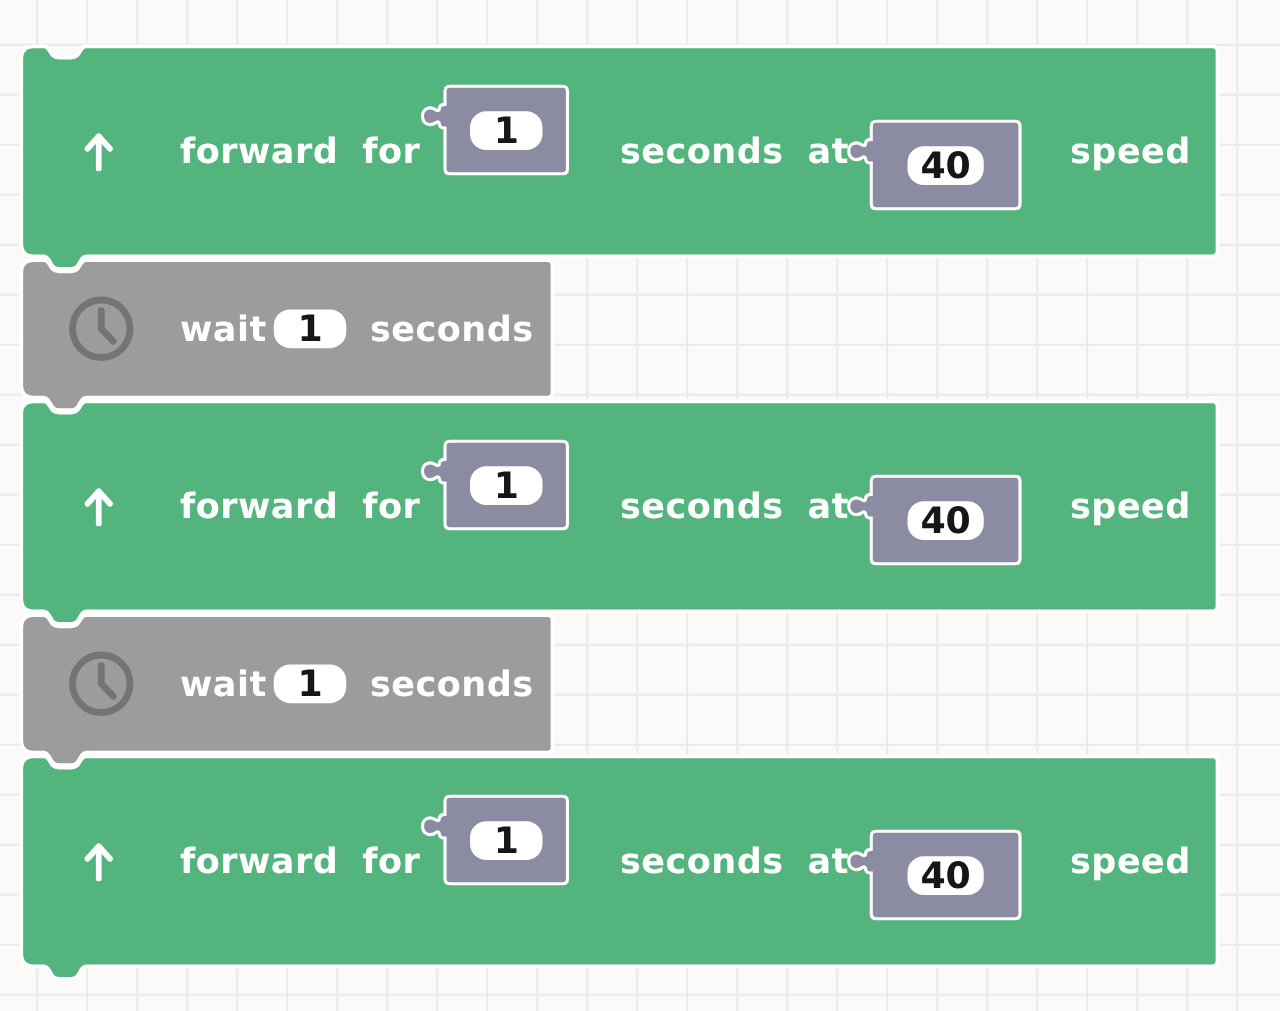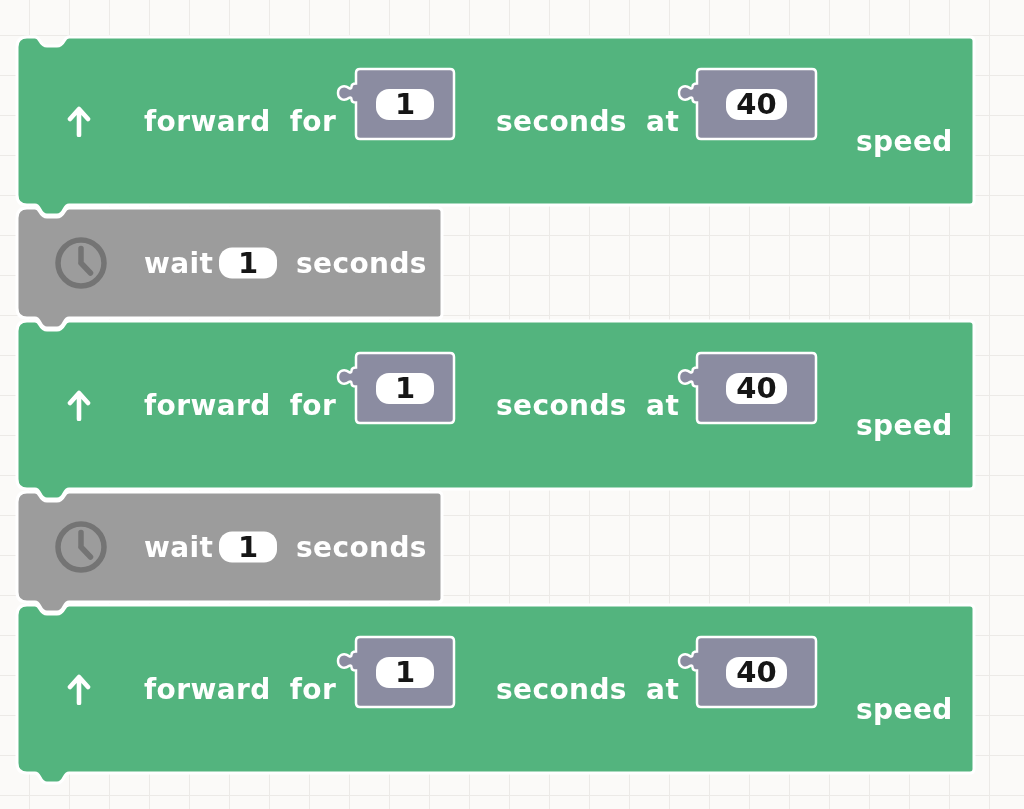--- a/index.html
+++ b/index.html
@@ -36,34 +36,34 @@
   .icon{position:absolute;top:50%;transform:translateY(-50%);}
   .arrow-icon{left:49px;}
   .clock-icon{left:36px;}
   
   .param{
     position:absolute;top:calc(50% - 17px);transform:translateY(-50%);
     height:70px;display:flex;align-items:center;justify-content:center;
     padding-left:19px;box-sizing:border-box;
   }
   .param.p-narrow{width:117px;}
-  .param.p-wide{width:138px;}
+  .param.p-wide{width:138px;margin-top:28px;}
   .param .pshape{position:absolute;left:0;top:0;overflow:visible;pointer-events:none;}
   .param .pshape path{fill:#8b8ca1;stroke:#ffffff;stroke-width:2.5;}
   
   .pill{
     position:relative;background:#ffffff;border-radius:13px;
     height:31px;min-width:58px;padding:0 10px;box-sizing:border-box;
     display:flex;align-items:center;justify-content:center;
     color:#161616;font-size:29px;font-weight:700;line-height:31px;
   }
   .pill.standalone{position:absolute;top:50%;transform:translateY(-50%);}
   
   .g-lbl1{left:127px;} .g-par1{left:320px;} .g-lbl2{left:479px;}
-  .g-par2{left:661px;} .g-lbl3{left:839px;margin-top:20px;}
+  .g-par2{left:661px;} .g-lbl3{left:839px;}
   
   .w-lbl1{left:127px;} .w-pill{left:202px;} .w-lbl2{left:279px;}
 </style>
 </head>
 <body>
 
 <div id="workspace">
 
   <div class="block green" style="top:37px">
     <svg class="shape" width="957" height="182" viewBox="0 0 957 182">

